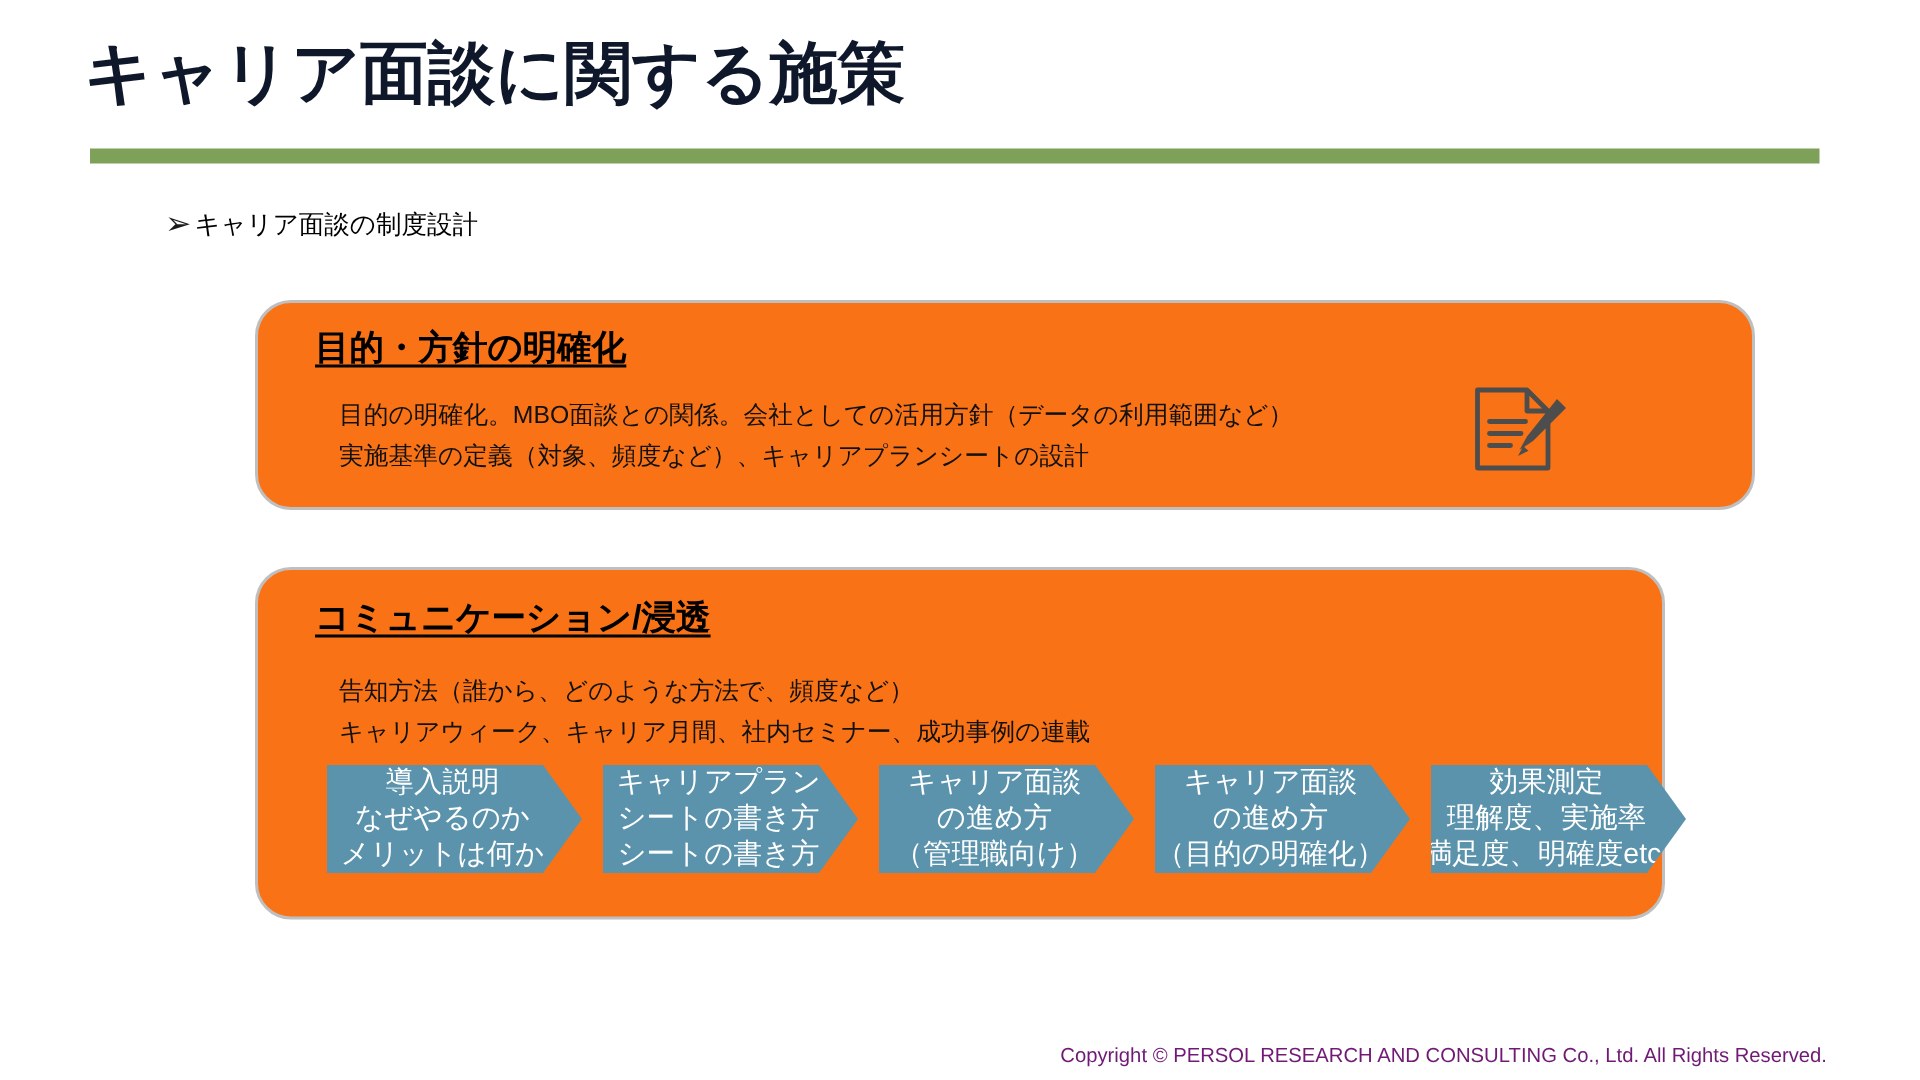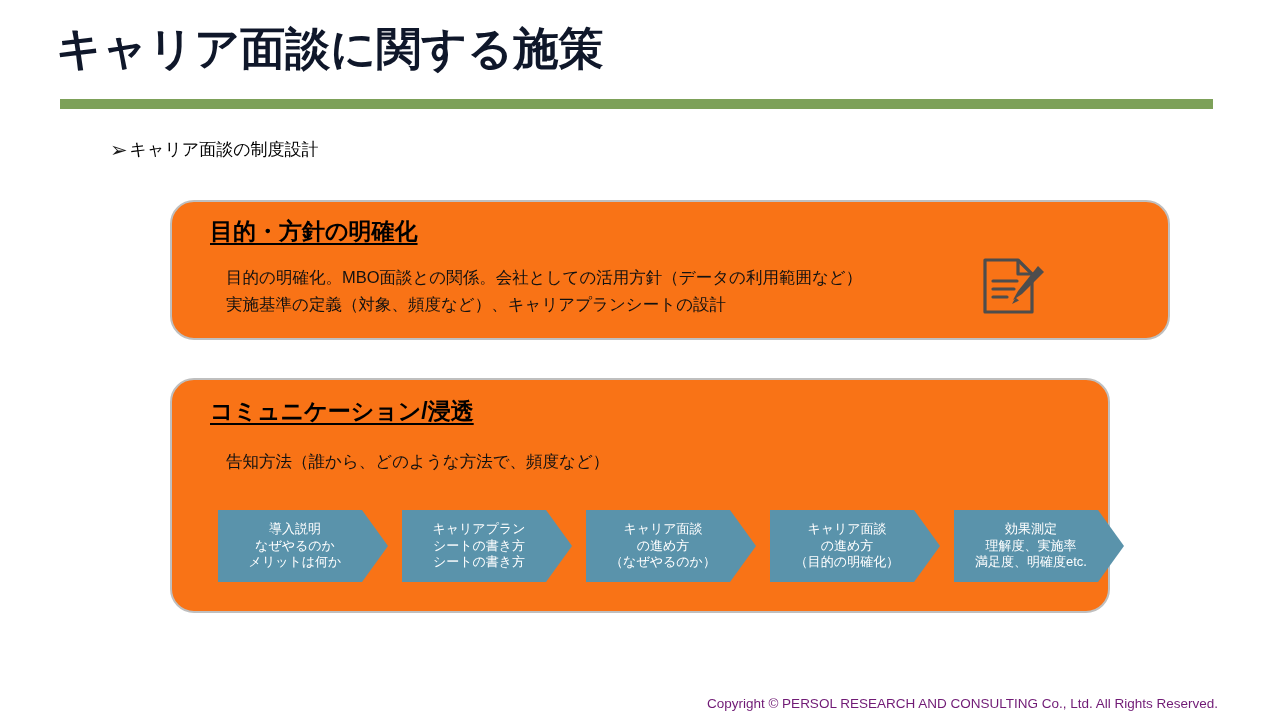--- a/index.html
+++ b/index.html
@@ -120,21 +120,21 @@
     color: #ffffff;
     display: flex;
     flex-direction: column;
     align-items: center;
     justify-content: center;
     box-sizing: border-box;
     padding-right: 16px;
     clip-path: polygon(0 0, calc(100% - 26px) 0, 100% 50%, calc(100% - 26px) 100%, 0 100%);
     text-align: center;
     line-height: 1.28;
-    font-size: 13px;
+    font-size: 19px;
   }
   .chevron span { display: block; white-space: nowrap; }
 
   
   .footer {
     position: absolute;
     right: 62px;
     bottom: 9px;
     font-size: 13.5px;
     color: #701a75;
@@ -171,38 +171,39 @@
       <line x1="19" y1="41" x2="33" y2="41" stroke="#4d4d4d" stroke-width="3.2" stroke-linecap="round"></line>
       <path d="M64 10 L70 16 L48 38 L39 44 L44 35 Z" fill="#4d4d4d"></path>
       <path d="M41.5 41.5 L38 48 L45 44.5 Z" fill="#4d4d4d"></path>
     </svg>
   </div>
 
   <div class="panel panel-2">
     <div class="panel-heading">コミュニケーション/浸透</div>
     <div class="panel-body">
       <div>告知方法（誰から、どのような方法で、頻度など）</div>
+      <div>キャリアウィーク、キャリア月間、社内セミナー、成功事例の連載</div>
     </div>
   </div>
 
   <div class="chevron-row">
     <div class="chevron">
       <span>導入説明</span>
       <span>なぜやるのか</span>
       <span>メリットは何か</span>
     </div>
     <div class="chevron">
       <span>キャリアプラン</span>
       <span>シートの書き方</span>
       <span>シートの書き方</span>
     </div>
     <div class="chevron">
       <span>キャリア面談</span>
       <span>の進め方</span>
-      <span>（なぜやるのか）</span>
+      <span>（管理職向け）</span>
     </div>
     <div class="chevron">
       <span>キャリア面談</span>
       <span>の進め方</span>
       <span>（目的の明確化）</span>
     </div>
     <div class="chevron">
       <span>効果測定</span>
       <span>理解度、実施率</span>
       <span>満足度、明確度etc.</span>

